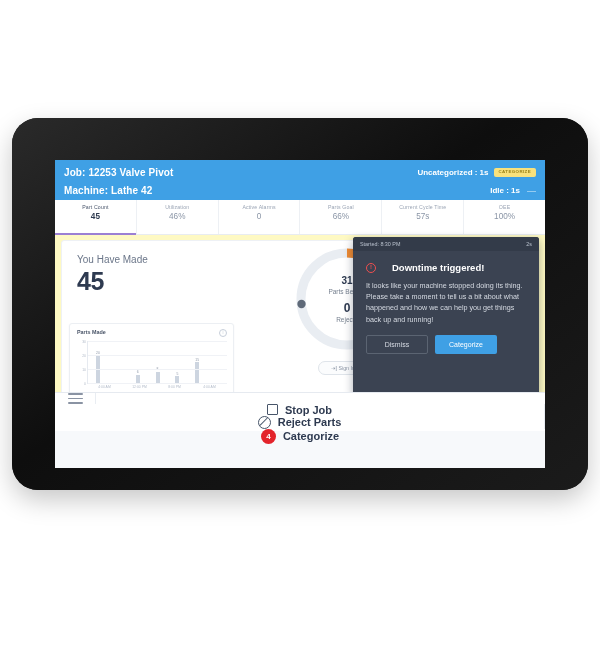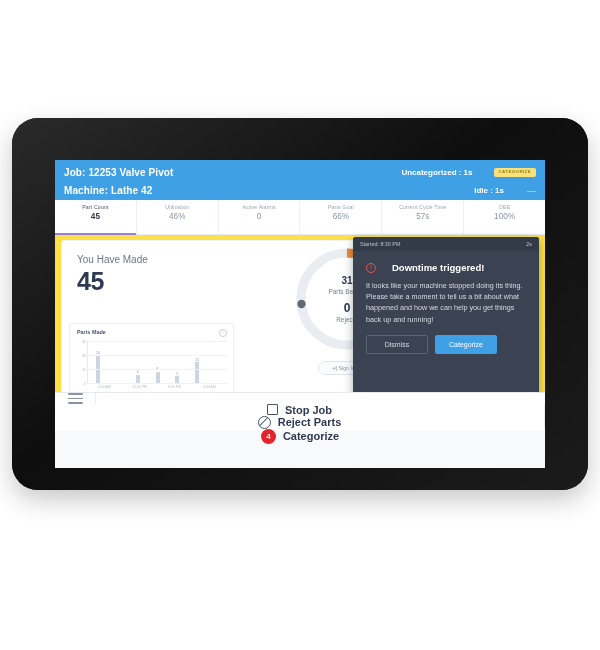--- a/index.html
+++ b/index.html
@@ -60,21 +60,21 @@
   }
   .hdr-left {
     font-size: 10px;
     font-weight: bold;
     letter-spacing: 0.1px;
     white-space: nowrap;
   }
   .hdr-right {
     display: flex;
     align-items: center;
-    gap: 21px;
+    gap: 5px;
     font-size: 8px;
     font-weight: bold;
     white-space: nowrap;
   }
   .cat-chip {
     background: #f9e27d;
     color: #9a8118;
     font-size: 4.4px;
     font-weight: bold;
     letter-spacing: 0.4px;
@@ -122,21 +122,21 @@
     position: absolute;
     left: 0; right: 0; bottom: -1px;
     height: 2px;
     background: #9b7fd4;
   }
 
   
   .app-body {
     position: relative;
     height: 196px;
-    background: #fde047;
+    background: #fef9c3;
     padding-left: 15px;
   }
 
   .panel-left {
     position: absolute;
     left: 6px; top: 5px;
     width: 302px;
     height: 186px;
     background: #ffffff;
     border: 1px solid #eef1f5;

